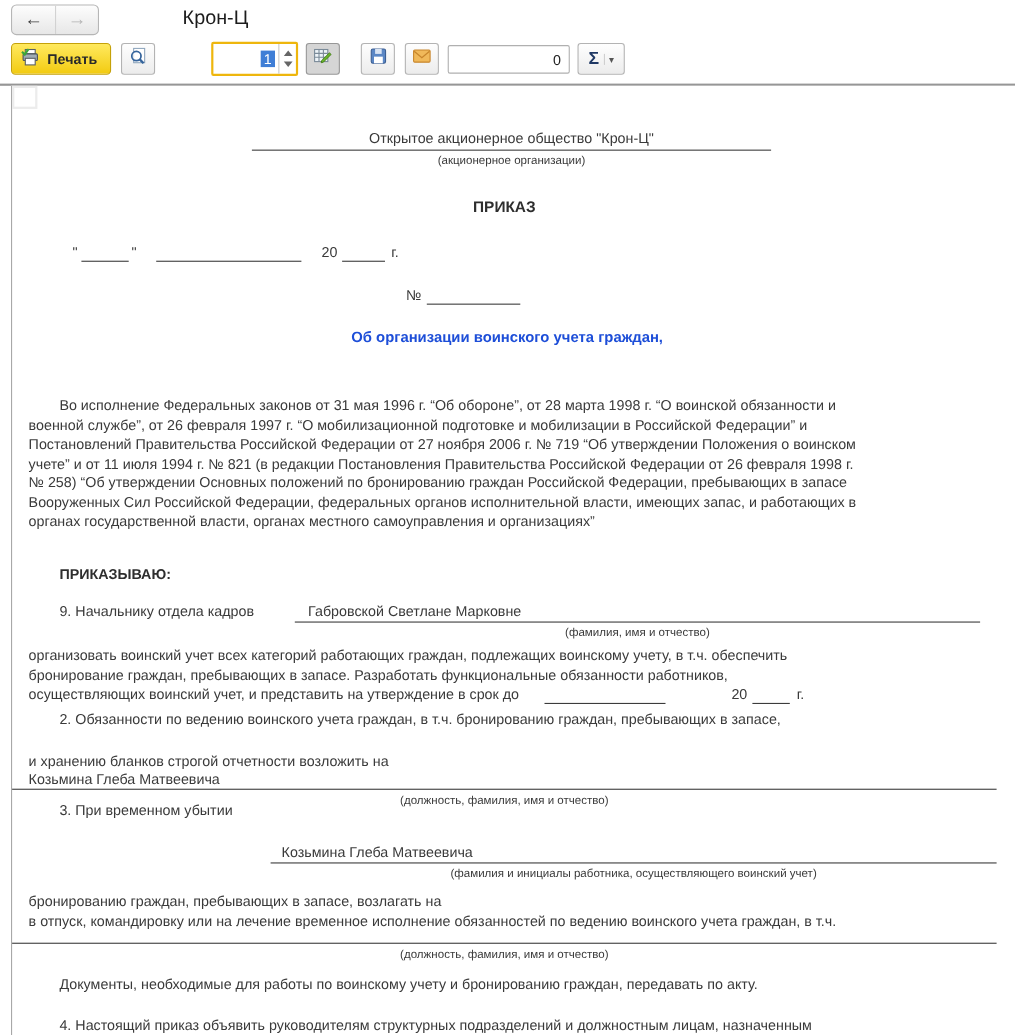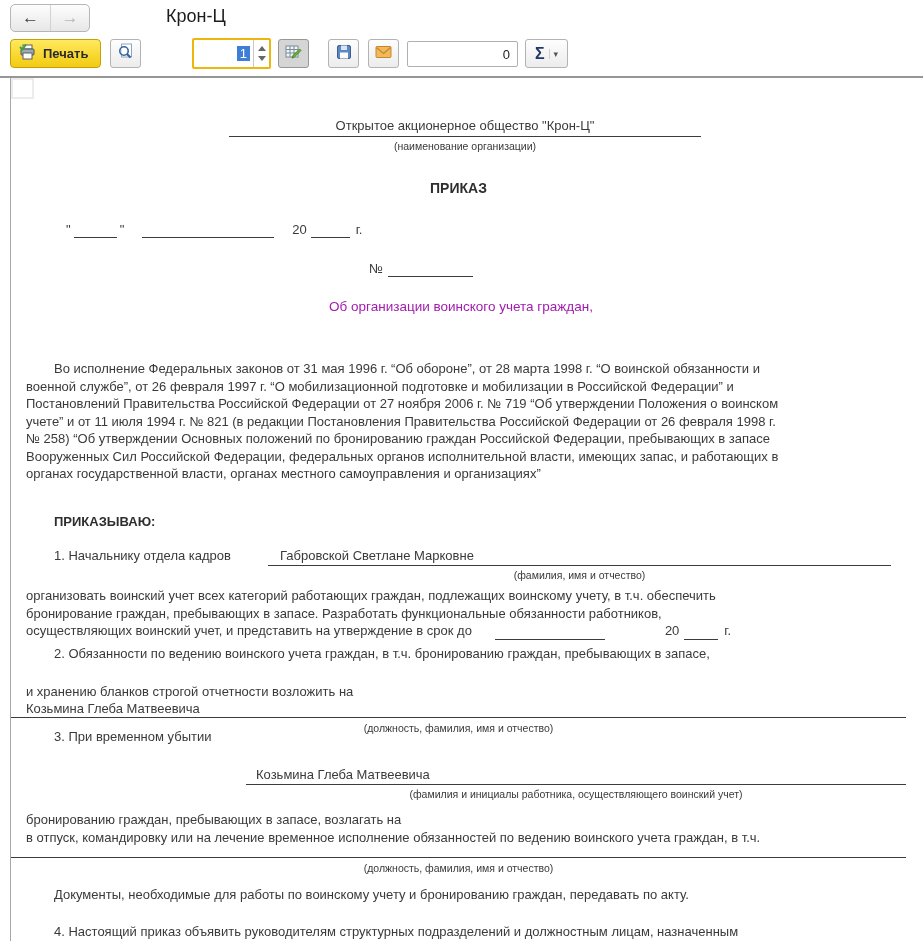--- a/index.html
+++ b/index.html
@@ -61,22 +61,22 @@
   .org-cap { left: 218px; top: 62px; width: 472px; text-align: center; }
   .order-title { left: 0; top: 102px; width: 895px; text-align: center; font-size: 14px; }
 
   .date-line { left: 55px; top: 143px; display: flex; align-items: flex-end; height: 17px; }
   .date-line span { display: inline-block; height: 16px; }
   .blank { border-bottom: 1px solid #3c3c3c; }
 
   .num-line { left: 358px; top: 182px; display: flex; align-items: flex-end; height: 17px; }
   .num-line span { display: inline-block; height: 16px; }
 
-  .subject { left: 0; top: 220px; width: 900px; text-align: center; font-size: 13.5px; font-weight: normal;
-             color: #a21caf; line-height: 18px; }
+  .subject { left: 0; top: 220px; width: 900px; text-align: center; font-size: 13.5px; font-weight: bold;
+             color: #1d4ed8; line-height: 18px; }
 
   .preamble { left: 15px; top: 282px; width: 890px; }
   .preamble div:first-child { padding-left: 28px; }
 
   .resolve { left: 43px; top: 436px; font-size: 13px; }
 
   .i1-row { left: 43px; top: 470px; height: 18px; }
   .i1-name { left: 257px; top: 470px; width: 623px; height: 18px; border-bottom: 1px solid #3c3c3c; padding-left: 12px; white-space: nowrap; }
   .i1-cap { left: 257px; top: 491px; width: 623px; text-align: center; }
   .i1-text { left: 15px; top: 509px; width: 895px; }
@@ -189,21 +189,21 @@
       <span class="sigma-caret">▾</span>
     </div>
   </div>
 
   <div class="chrome-sep"></div>
 
   <div class="page">
     <div class="cell-cursor"></div>
 
     <div class="abs org-line">Открытое акционерное общество "Крон-Ц"</div>
-    <div class="abs org-cap cap">(наименование организации)</div>
+    <div class="abs org-cap cap">(акционерное организации)</div>
 
     <div class="abs order-title b">ПРИКАЗ</div>
 
     <div class="abs date-line">
       <span>"</span>
       <span class="blank" style="width:43px; margin-left:3px;"></span>
       <span style="margin-left:3px;">"</span>
       <span class="blank" style="width:132px; margin-left:18px;"></span>
       <span style="margin-left:18px;">20</span>
       <span class="blank" style="width:39px; margin-left:4px;"></span>
@@ -224,21 +224,21 @@
       <div class="doc-line">военной службе”, от 26 февраля 1997 г. “О мобилизационной подготовке и мобилизации в Российской Федерации” и</div>
       <div class="doc-line">Постановлений Правительства Российской Федерации от 27 ноября 2006 г. № 719 “Об утверждении Положения о воинском</div>
       <div class="doc-line">учете” и от 11 июля 1994 г. № 821 (в редакции Постановления Правительства Российской Федерации от 26 февраля 1998 г.</div>
       <div class="doc-line">№ 258) “Об утверждении Основных положений по бронированию граждан Российской Федерации, пребывающих в запасе</div>
       <div class="doc-line">Вооруженных Сил Российской Федерации, федеральных органов исполнительной власти, имеющих запас, и работающих в</div>
       <div class="doc-line">органах государственной власти, органах местного самоуправления и организациях”</div>
     </div>
 
     <div class="abs resolve b">ПРИКАЗЫВАЮ:</div>
 
-    <div class="abs i1-row">1. Начальнику отдела кадров</div>
+    <div class="abs i1-row">9. Начальнику отдела кадров</div>
     <div class="abs i1-name">Габровской Светлане Марковне</div>
     <div class="abs i1-cap cap">(фамилия, имя и отчество)</div>
 
     <div class="abs i1-text">
       <div class="doc-line">организовать воинский учет всех категорий работающих граждан, подлежащих воинскому учету, в т.ч. обеспечить</div>
       <div class="doc-line">бронирование граждан, пребывающих в запасе. Разработать функциональные обязанности работников,</div>
       <div class="doc-line i1-line3">
         <span>осуществляющих воинский учет, и представить на утверждение в срок до</span>
         <span class="blank" style="width:110px; margin-left:23px; height:15px;"></span>
         <span style="margin-left:60px;">20</span>

